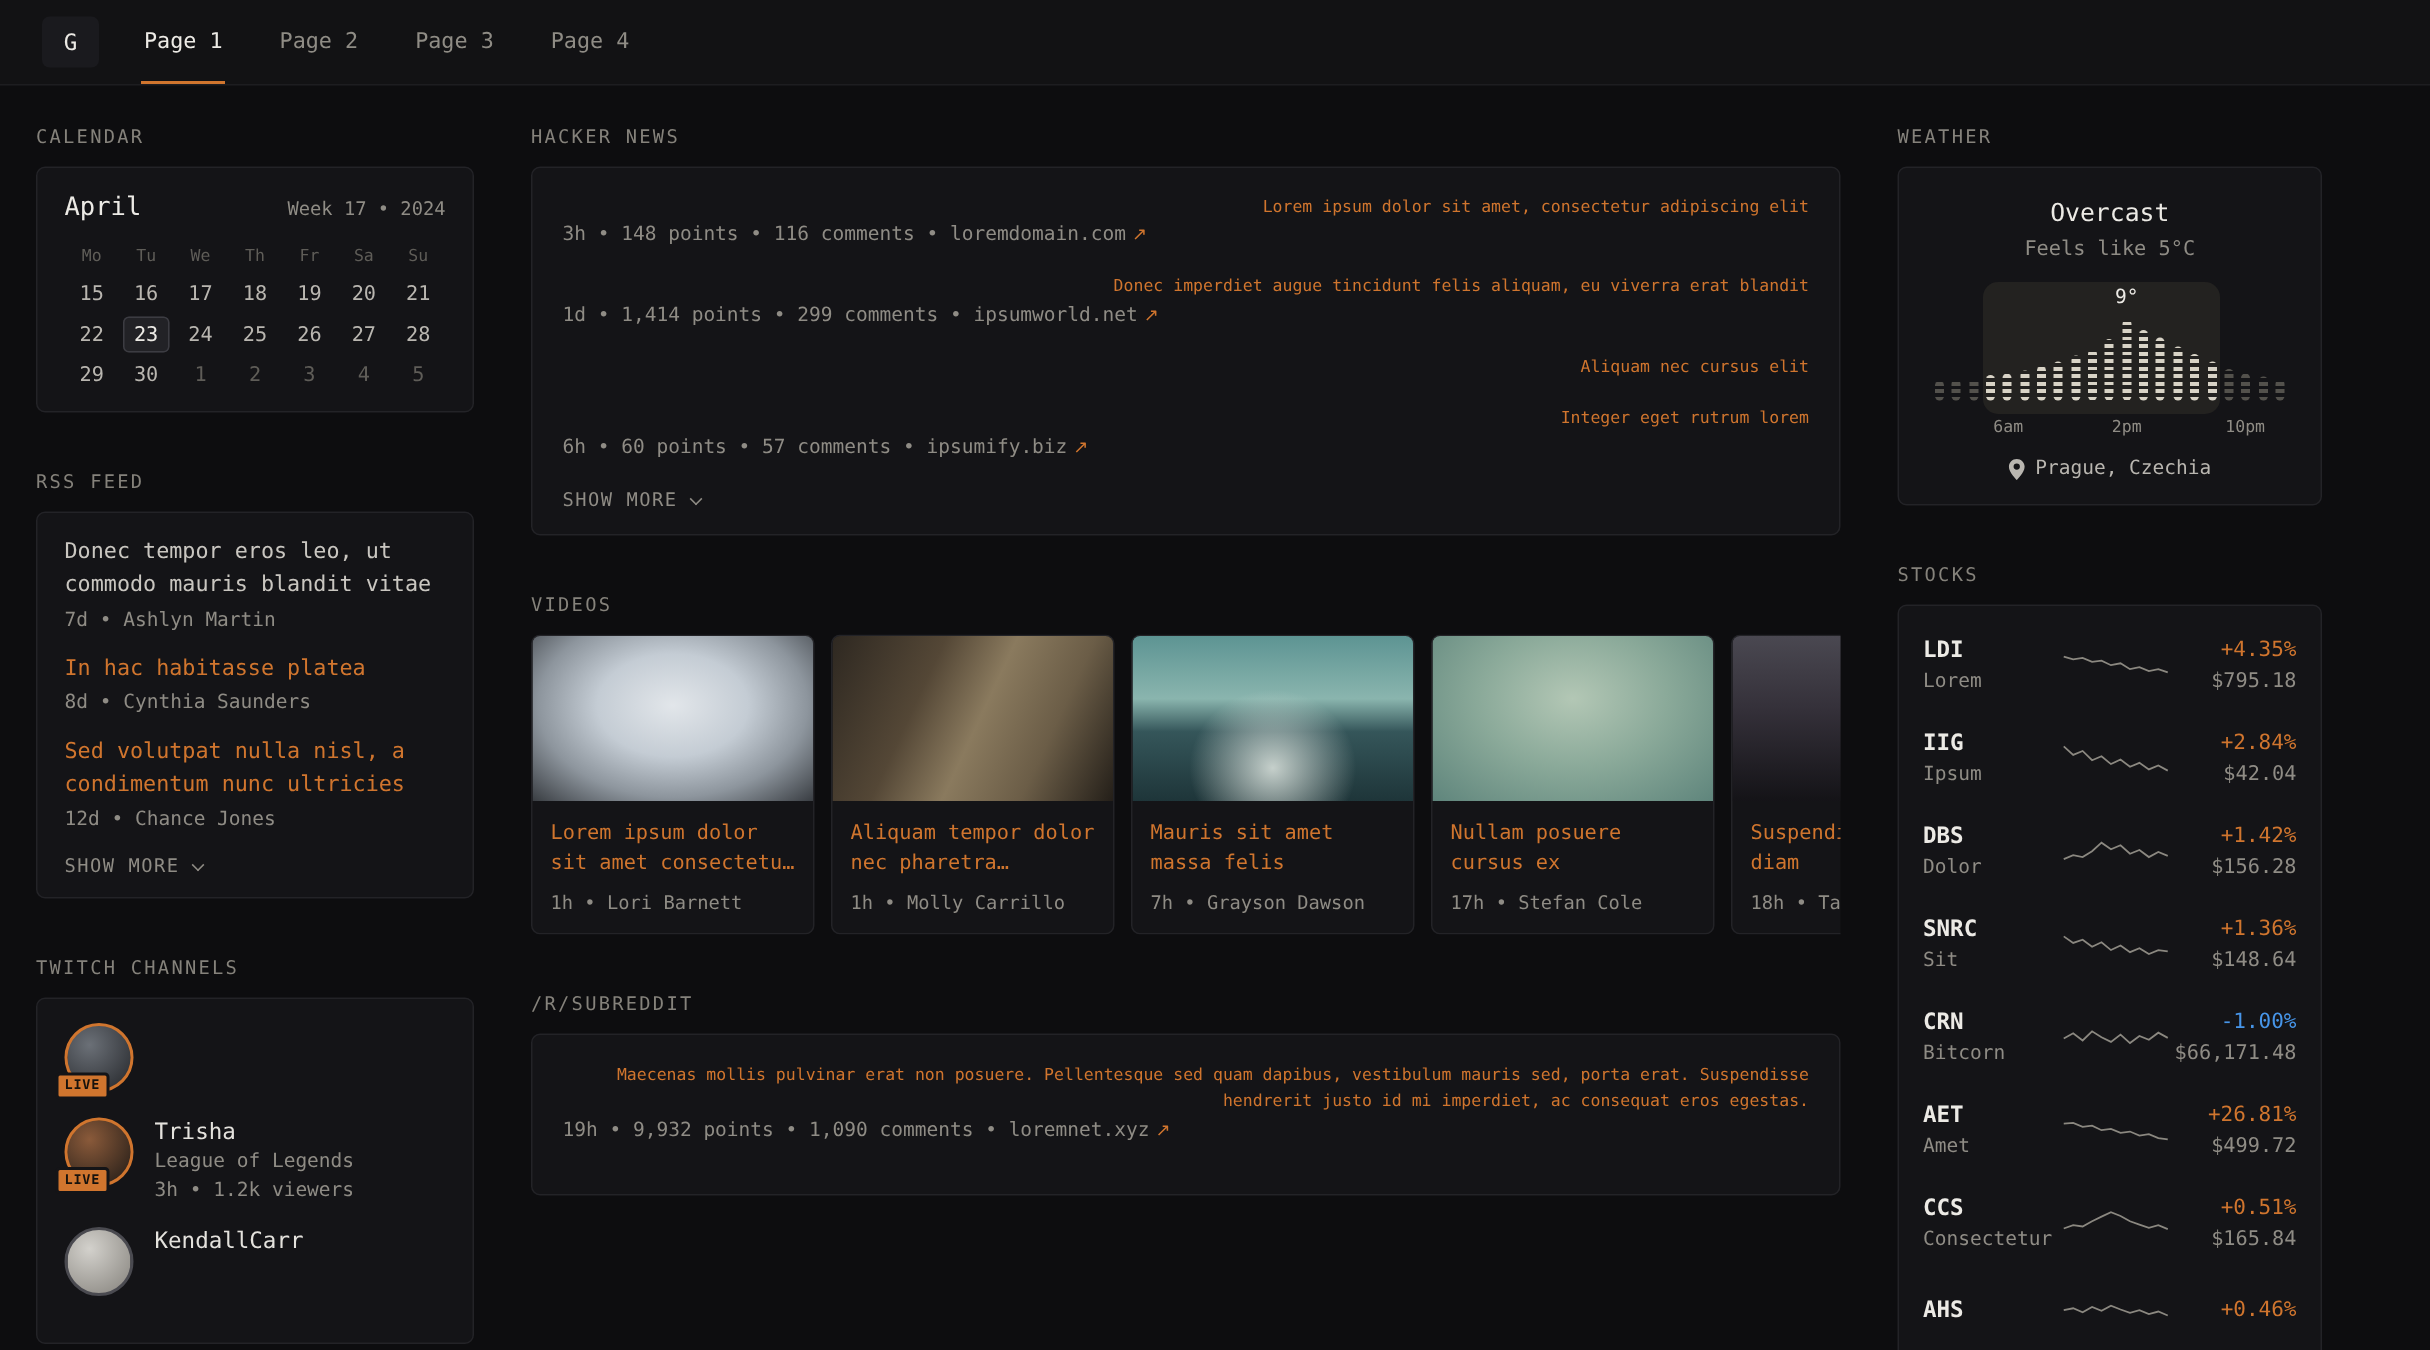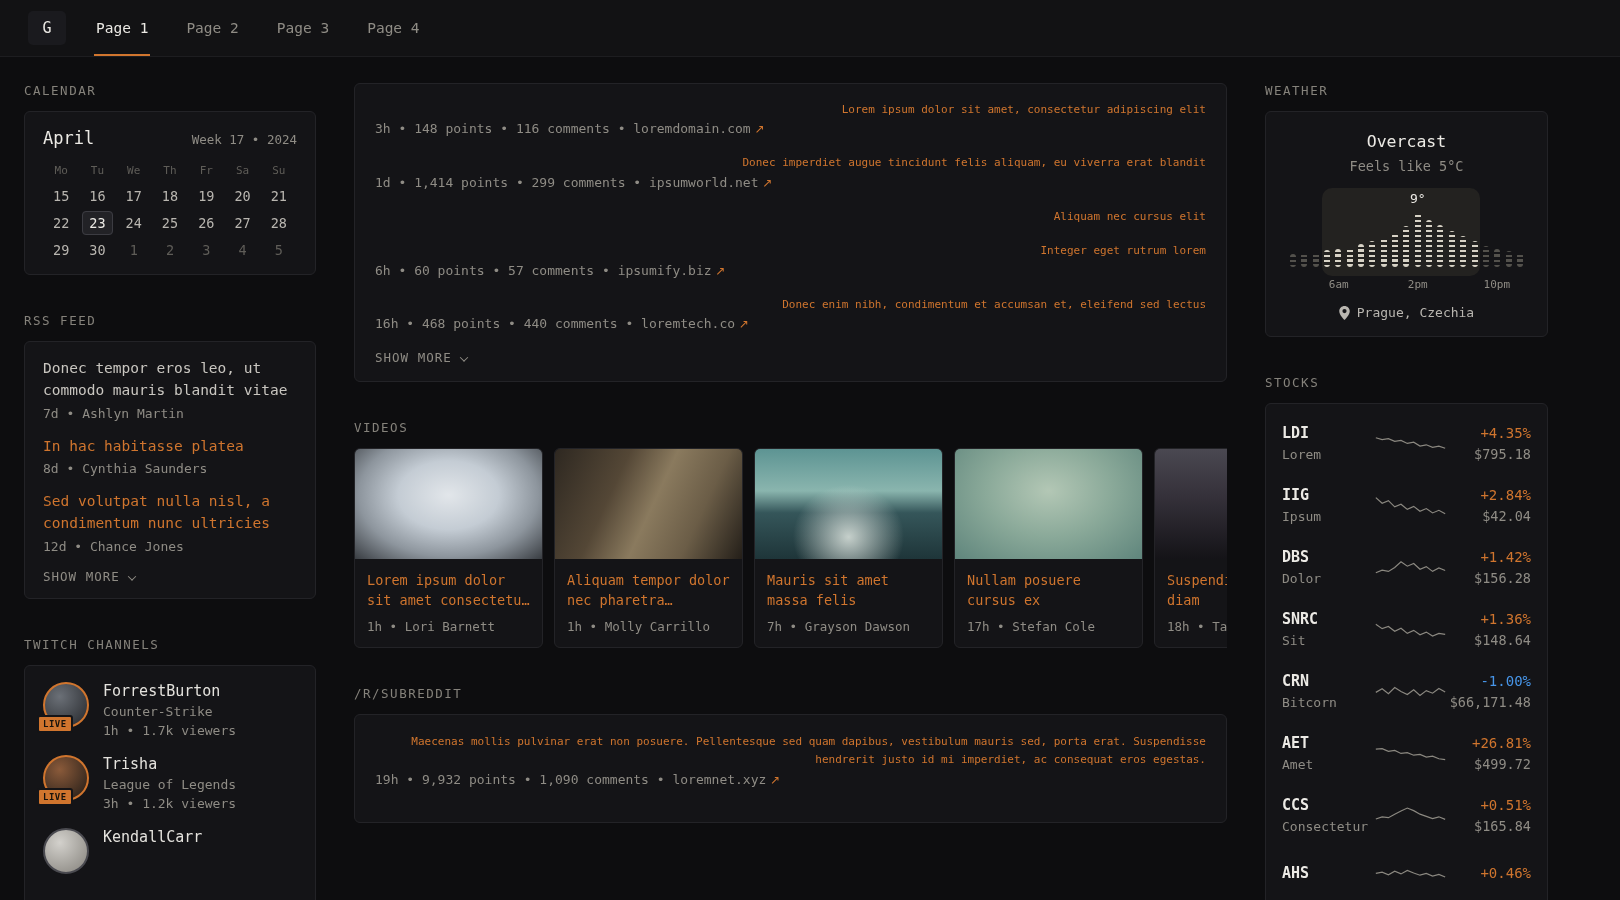--- a/index.html
+++ b/index.html
@@ -195,25 +195,20 @@
 
       <div class="widget">
         <div class="sec">TWITCH CHANNELS</div>
         <div class="card pad">
           <div id="twitch-list">
               <div class="tw-item">
                 <div class="tw-av">
                   <div class="ring" style="background: radial-gradient(circle at 35% 30%, rgb(107, 112, 119), rgb(36, 38, 42));"></div>
                   <div class="badge">LIVE</div>
                 </div>
-                <div class="tw-info">
-                  <div class="tw-name">ForrestBurton</div>
-                  <div class="tw-game">Counter-Strike</div>
-                  <div class="tw-meta">1h • 1.7k viewers</div>
-                </div>
               </div>
               <div class="tw-item">
                 <div class="tw-av">
                   <div class="ring" style="background: radial-gradient(circle at 35% 30%, rgb(138, 90, 58), rgb(31, 26, 22));"></div>
                   <div class="badge">LIVE</div>
                 </div>
                 <div class="tw-info">
                   <div class="tw-name">Trisha</div>
                   <div class="tw-game">League of Legends</div>
                   <div class="tw-meta">3h • 1.2k viewers</div>
@@ -227,40 +222,37 @@
                   <div class="tw-name">KendallCarr</div>
                 </div>
               </div>
             </div>
         </div>
       </div>
     </section>
 
     <section class="col col-mid">
       <div class="widget">
+        <div class="sec">HACKER NEWS</div>
         <div class="card pad-lg">
           <div id="hn-list">
               <div class="hn-item">
                 <div class="hn-title">Lorem ipsum dolor sit amet, consectetur adipiscing elit</div>
                 <div class="meta"><span>3h • 148 points • 116 comments • </span><span class="domain">loremdomain.com</span><span class="arrow">↗</span></div>
               </div>
               <div class="hn-item">
                 <div class="hn-title">Donec imperdiet augue tincidunt felis aliquam, eu viverra erat blandit</div>
                 <div class="meta"><span>1d • 1,414 points • 299 comments • </span><span class="domain">ipsumworld.net</span><span class="arrow">↗</span></div>
               </div>
               <div class="hn-item">
                 <div class="hn-title">Aliquam nec cursus elit</div>
               </div>
               <div class="hn-item">
                 <div class="hn-title">Integer eget rutrum lorem</div>
                 <div class="meta"><span>6h • 60 points • 57 comments • </span><span class="domain">ipsumify.biz</span><span class="arrow">↗</span></div>
-              </div>
-              <div class="hn-item">
-                <div class="hn-title">Donec enim nibh, condimentum et accumsan et, eleifend sed lectus</div>
-                <div class="meta"><span>16h • 468 points • 440 comments • </span><span class="domain">loremtech.co</span><span class="arrow">↗</span></div>
               </div>
             </div>
           <div class="show-more">
             <span>SHOW MORE</span><span class="chev"></span>
           </div>
         </div>
       </div>
 
       <div class="widget">
         <div class="sec">VIDEOS</div>

